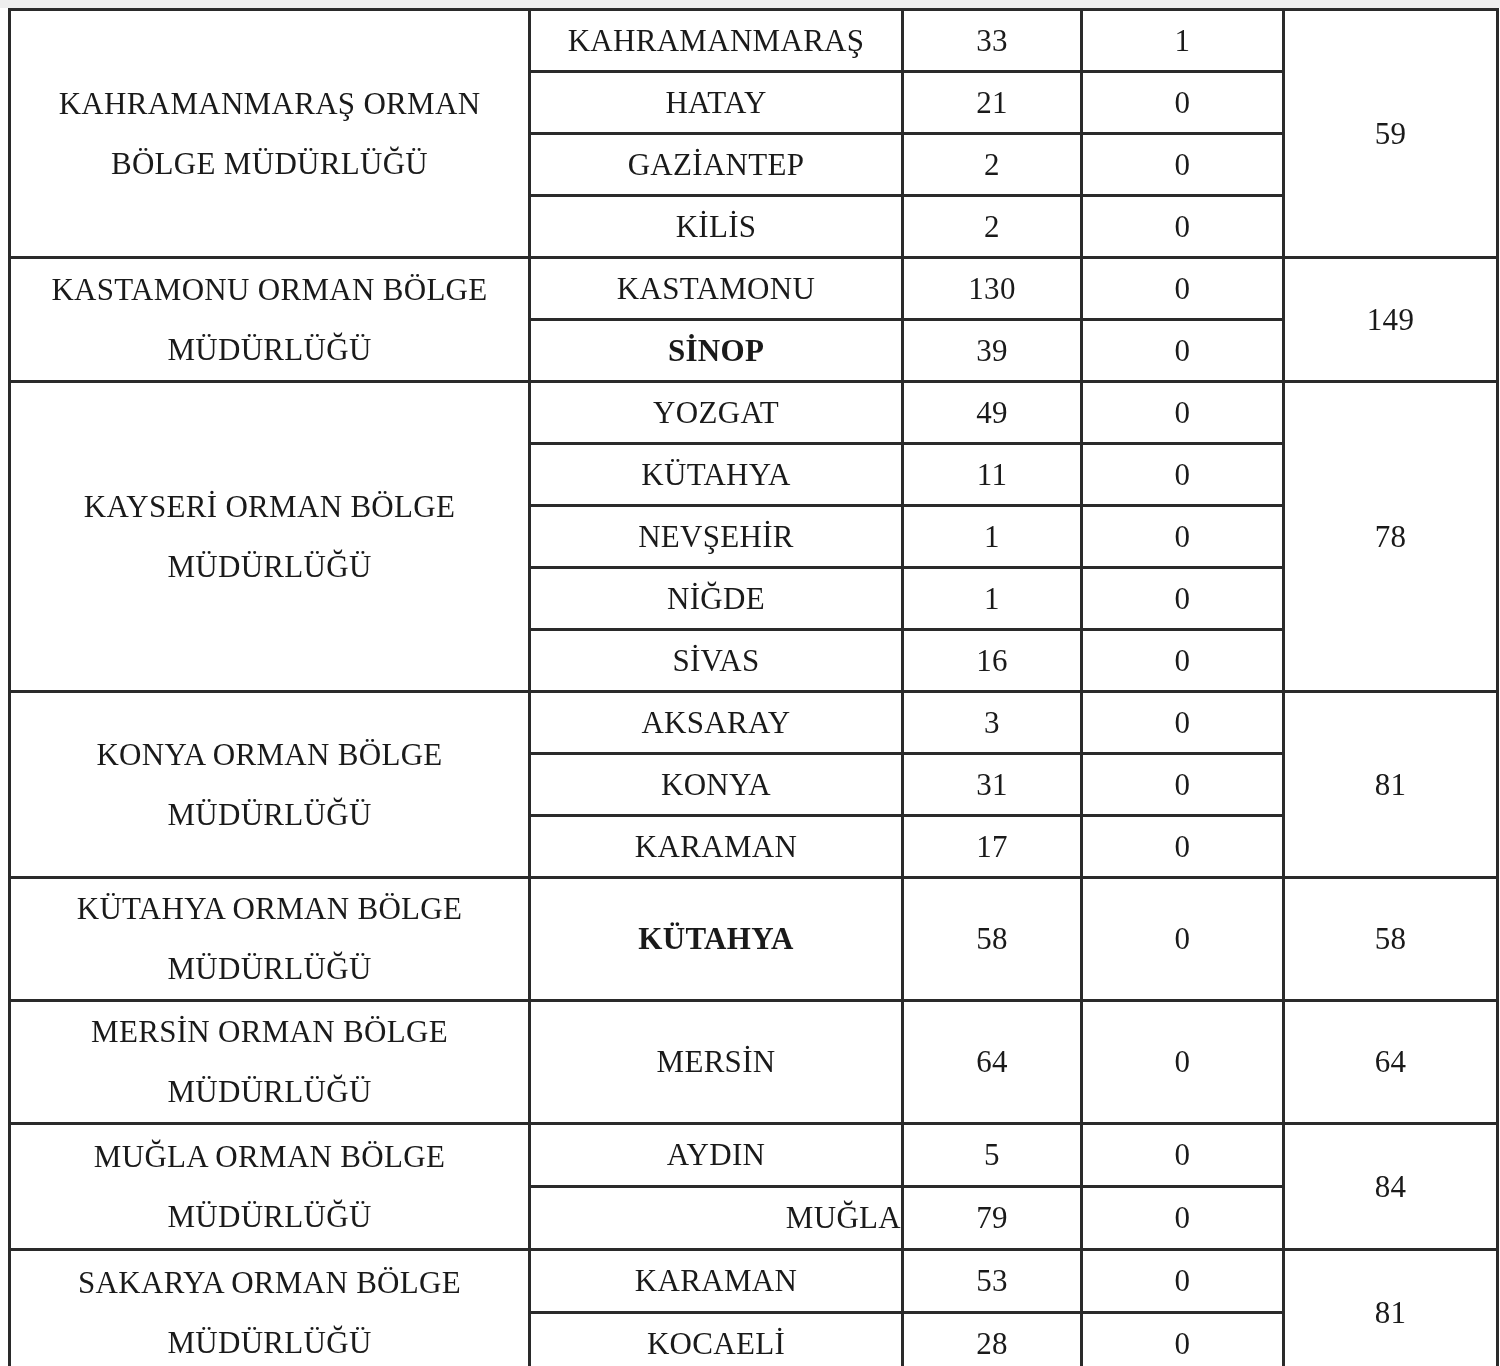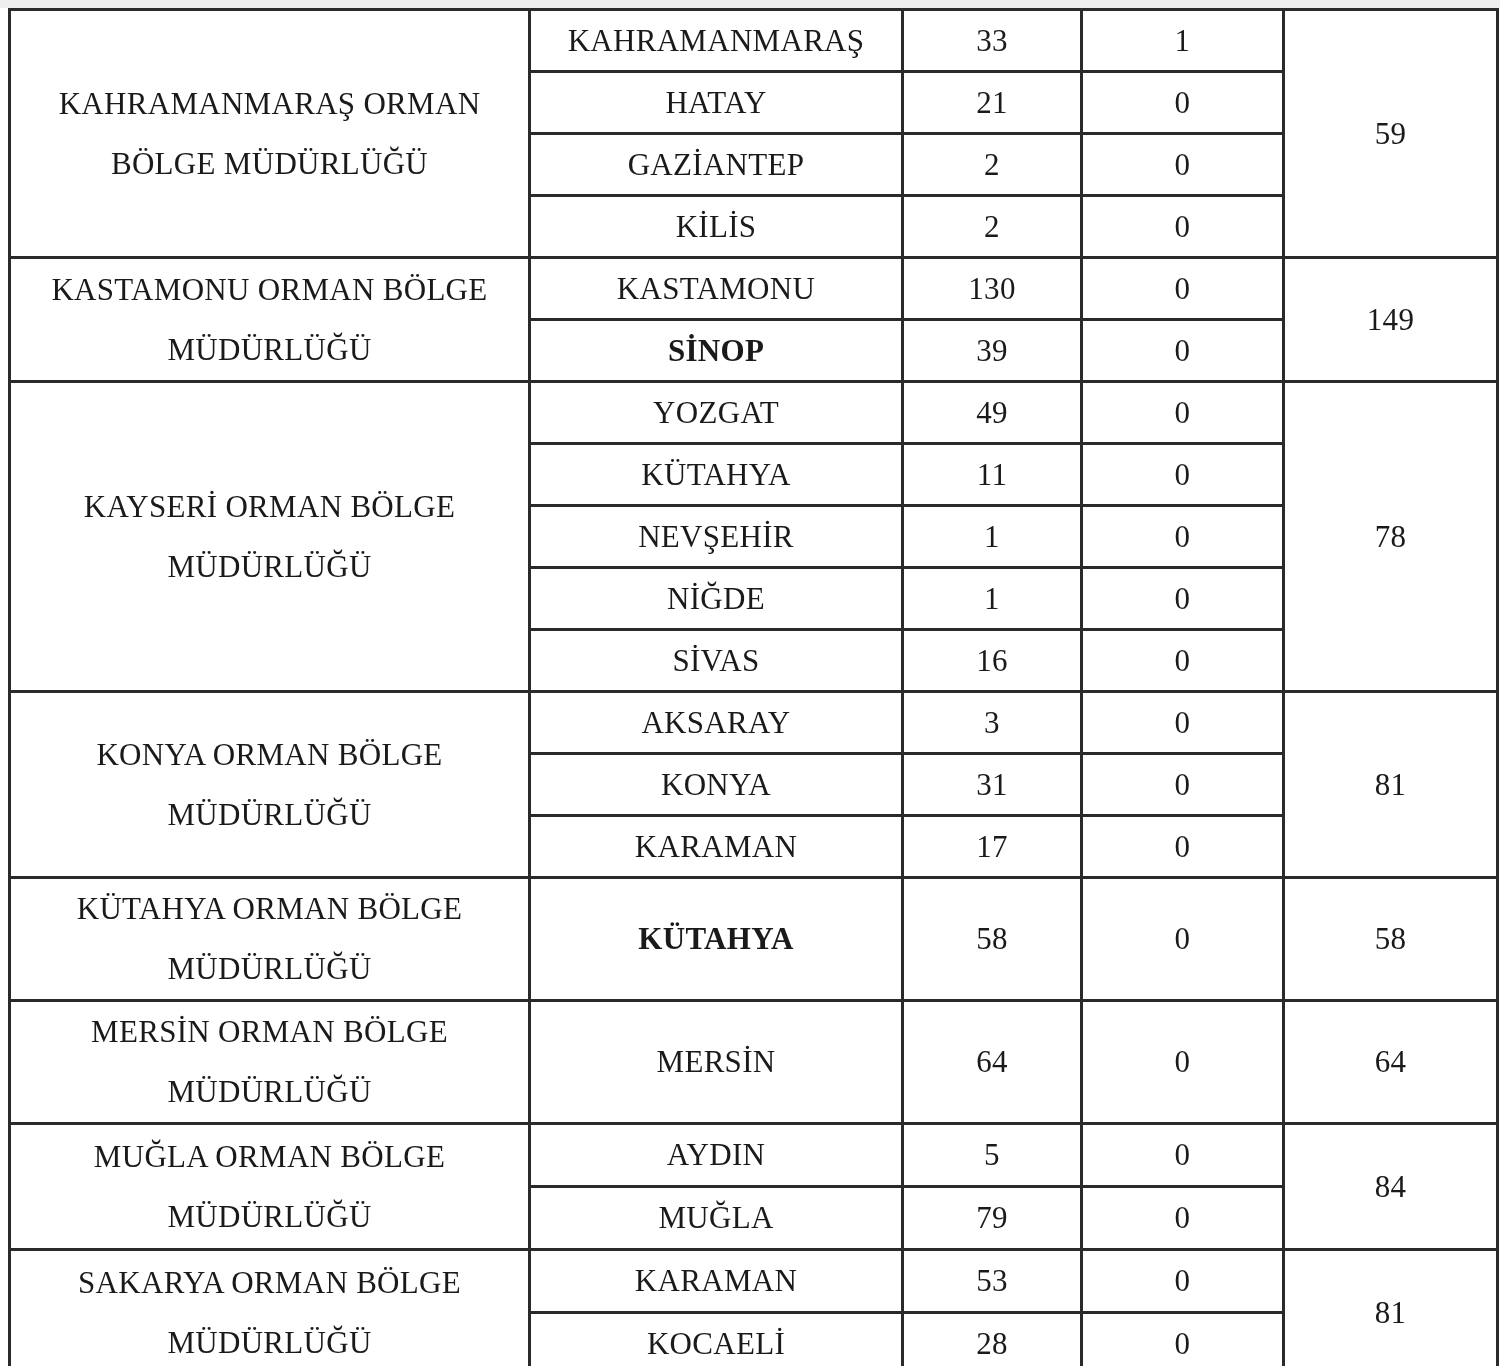--- a/index.html
+++ b/index.html
@@ -142,21 +142,21 @@
         <td class="total" rowspan="1">64</td>
       </tr>
       <tr>
         <td class="region" rowspan="2">MUĞLA ORMAN BÖLGE MÜDÜRLÜĞÜ</td>
         <td class="city" style="height: 60px;">AYDIN</td>
         <td class="num">5</td>
         <td class="num">0</td>
         <td class="total" rowspan="2">84</td>
       </tr>
       <tr>
-        <td class="city" style="height: 60px;">MUĞLA</td>
+        <td class="city" style="height: 60px; text-align: right;">MUĞLA</td>
         <td class="num">79</td>
         <td class="num">0</td>
       </tr>
       <tr>
         <td class="region" rowspan="2">SAKARYA ORMAN BÖLGE MÜDÜRLÜĞÜ</td>
         <td class="city" style="height: 60px;">KARAMAN</td>
         <td class="num">53</td>
         <td class="num">0</td>
         <td class="total" rowspan="2">81</td>
       </tr>

